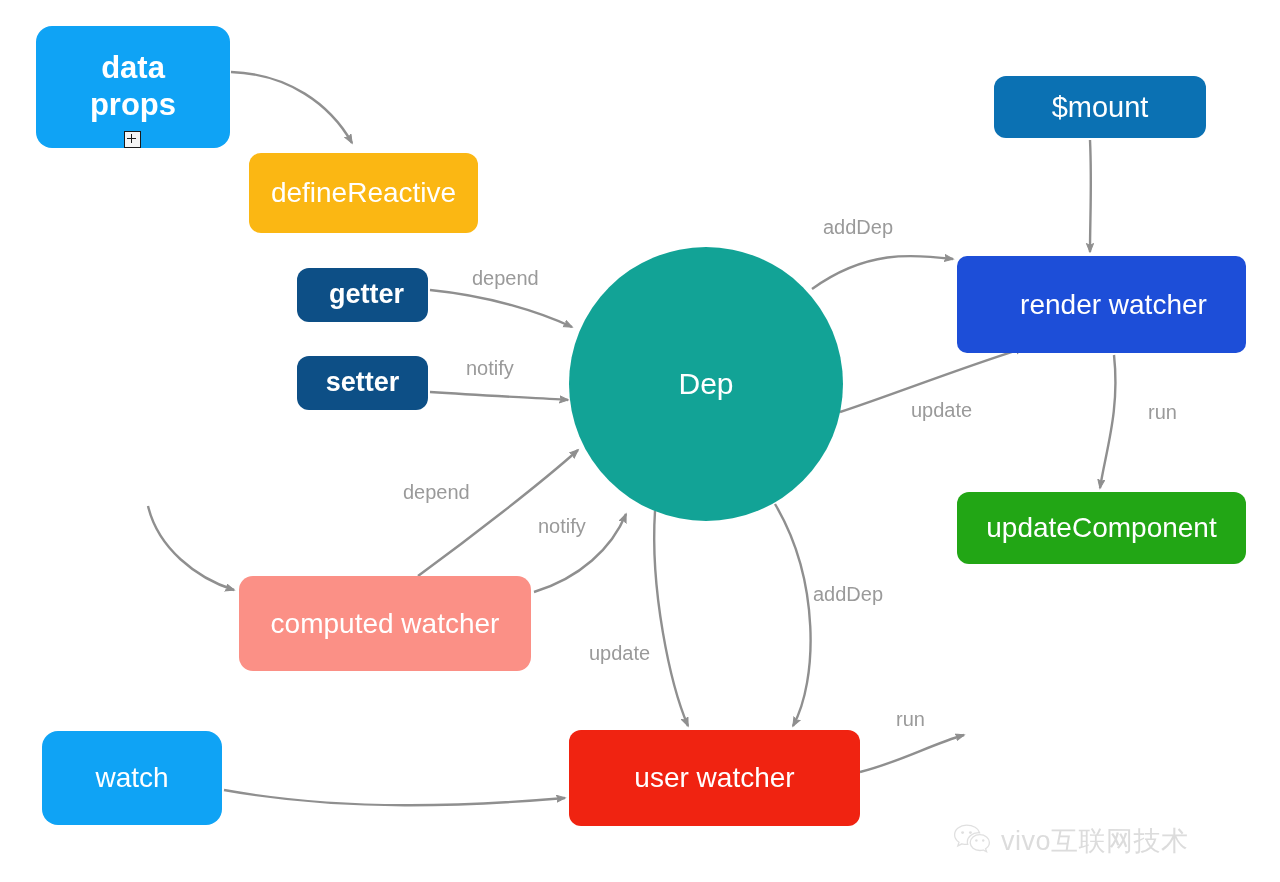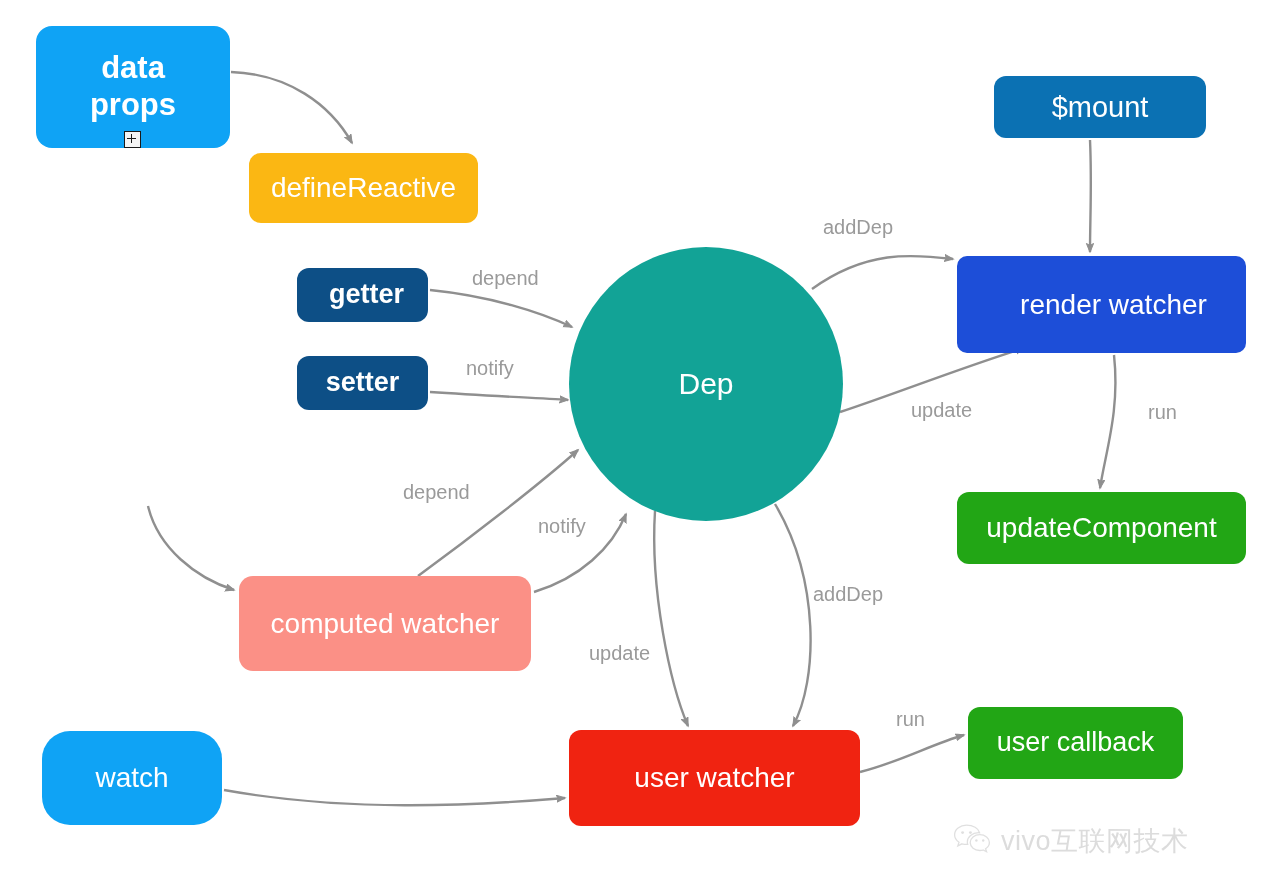--- a/index.html
+++ b/index.html
@@ -33,26 +33,26 @@
   .node .label {
     display: block;
     width: 100%;
     white-space: pre-line;
   }
   .node.rect { border-radius: 12px; }
   .node.circle { border-radius: 50%; }
 
   
   #node-data-props      { left: 36px;  top: 26px;  width: 194px; height: 122px; border-radius: 16px; font-size: 31px; font-weight: 700; }
-  #node-definereactive  { left: 249px; top: 153px; width: 229px; height: 70px;  font-size: 28px; font-weight: 500; }
+  #node-definereactive  { left: 249px; top: 153px; width: 229px; height: 80px;  font-size: 28px; font-weight: 500; }
   #node-getter          { left: 297px; top: 268px; width: 131px; height: 54px;  font-size: 27px; font-weight: 700; }
   #node-setter          { left: 297px; top: 356px; width: 131px; height: 54px;  font-size: 27px; font-weight: 700; }
   #node-computed        { left: 42px;  top: 411px; width: 180px; height: 94px;  border-radius: 16px; font-size: 28px; font-weight: 500; }
   #node-computed-watcher{ left: 239px; top: 576px; width: 292px; height: 95px;  border-radius: 14px; font-size: 28px; font-weight: 500; }
-  #node-watch           { left: 42px;  top: 731px; width: 180px; height: 94px;  border-radius: 28px; font-size: 28px; font-weight: 500; }
+  #node-watch           { left: 42px;  top: 731px; width: 180px; height: 94px;  border-radius: 16px; font-size: 28px; font-weight: 500; }
   #node-dep             { left: 569px; top: 247px; width: 274px; height: 274px; font-size: 30px; font-weight: 500; }
   #node-mount           { left: 994px; top: 76px;  width: 212px; height: 62px;  font-size: 29px; font-weight: 500; }
   #node-render-watcher  { left: 957px; top: 256px; width: 289px; height: 97px;  border-radius: 10px; font-size: 28px; font-weight: 500; }
   #node-updatecomponent { left: 957px; top: 492px; width: 289px; height: 72px;  font-size: 28px; font-weight: 500; }
   #node-user-watcher    { left: 569px; top: 730px; width: 291px; height: 96px;  font-size: 28px; font-weight: 500; }
   #node-user-callback   { left: 968px; top: 707px; width: 215px; height: 72px;  font-size: 27px; font-weight: 500; }
 
   
   .edge-label {
     position: absolute;
@@ -189,23 +189,20 @@
   </div>
 
   <div class="node rect" id="node-updatecomponent" style="background: rgb(34, 166, 21); color: rgb(255, 255, 255);">
     <span class="label">updateComponent</span>
   </div>
 
   <div class="node rect" id="node-user-watcher" style="background: rgb(240, 35, 17); color: rgb(255, 255, 255);">
     <span class="label">user watcher</span>
   </div>
 
-  <div class="node rect" id="node-user-callback" style="background: rgb(34, 166, 21); color: rgb(255, 255, 255);">
-    <span class="label">user callback</span>
-  </div>
 
   <div class="edge-label" id="lbl-depend-getter" style="color: rgb(154, 154, 154);">depend</div>
   <div class="edge-label" id="lbl-notify-setter" style="color: rgb(154, 154, 154);">notify</div>
   <div class="edge-label" id="lbl-adddep-render" style="color: rgb(154, 154, 154);">addDep</div>
   <div class="edge-label" id="lbl-update-render" style="color: rgb(154, 154, 154);">update</div>
   <div class="edge-label" id="lbl-run-render" style="color: rgb(154, 154, 154);">run</div>
   <div class="edge-label" id="lbl-depend-comp" style="color: rgb(154, 154, 154);">depend</div>
   <div class="edge-label" id="lbl-notify-comp" style="color: rgb(154, 154, 154);">notify</div>
   <div class="edge-label" id="lbl-update-user" style="color: rgb(154, 154, 154);">update</div>
   <div class="edge-label" id="lbl-adddep-user" style="color: rgb(154, 154, 154);">addDep</div>

